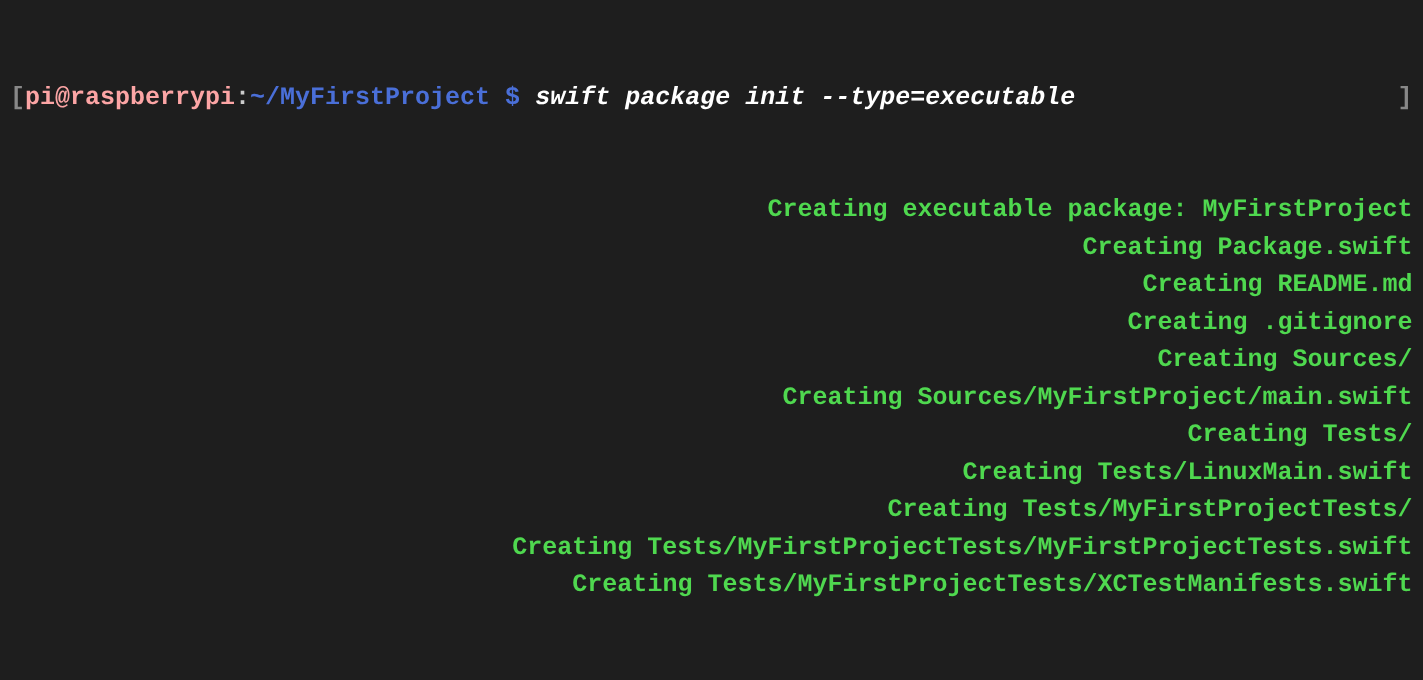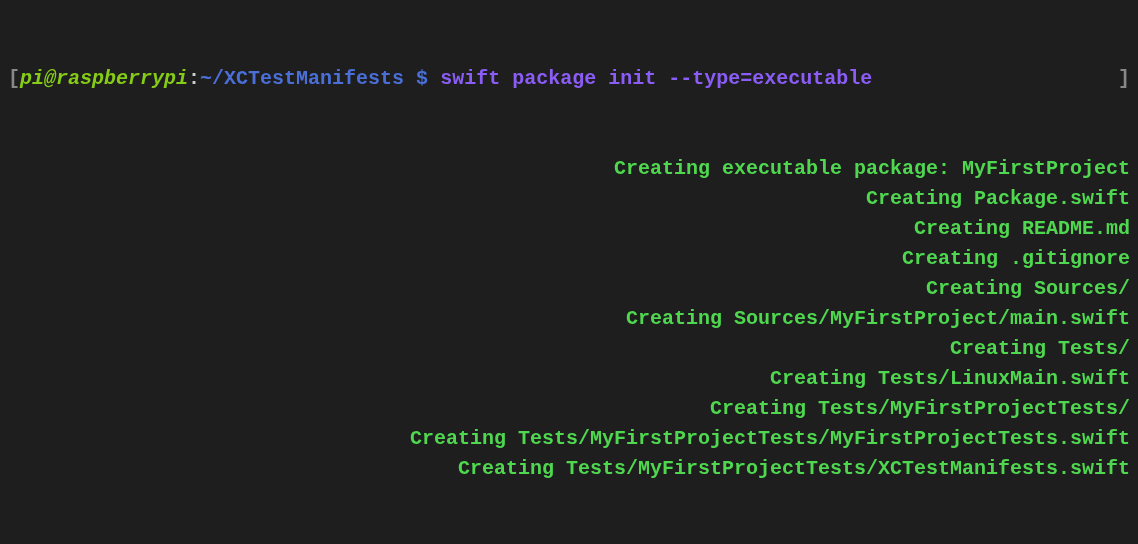--- a/index.html
+++ b/index.html
@@ -22,44 +22,44 @@
     .terminal {
       white-space: pre;
     }
     .line {
       display: block;
     }
     .bracket {
       color: #888888;
     }
     .user-host {
-      color: #84cc16;
-      font-style: italic;
+      color: #fca5a5;
     }
     .colon {
       color: #cccccc;
     }
     .path {
       color: #4a6fd8;
     }
     .dollar {
       color: #4a6fd8;
     }
     .command {
-      color: #8b5cf6;
+      color: #ffffff;
+      font-style: italic;
     }
     .output {
       color: #4fd84f;
       text-align: right;
     }
     .right-bracket {
       color: #888888;
       float: right;
     }
   </style>
 </head>
 <body>
 
 <div class="terminal">
-  <div class="line"><span class="bracket">[</span><span class="user-host">pi@raspberrypi</span><span class="colon">:</span><span class="path">~/XCTestManifests</span><span class="dollar"> $ </span><span class="command">swift package init --type=executable</span><span class="right-bracket">]</span></div>
+  <div class="line"><span class="bracket">[</span><span class="user-host">pi@raspberrypi</span><span class="colon">:</span><span class="path">~/MyFirstProject</span><span class="dollar"> $ </span><span class="command">swift package init --type=executable</span><span class="right-bracket">]</span></div>
   <div id="output-container"><div class="line output">Creating executable package: MyFirstProject</div><div class="line output">Creating Package.swift</div><div class="line output">Creating README.md</div><div class="line output">Creating .gitignore</div><div class="line output">Creating Sources/</div><div class="line output">Creating Sources/MyFirstProject/main.swift</div><div class="line output">Creating Tests/</div><div class="line output">Creating Tests/LinuxMain.swift</div><div class="line output">Creating Tests/MyFirstProjectTests/</div><div class="line output">Creating Tests/MyFirstProjectTests/MyFirstProjectTests.swift</div><div class="line output">Creating Tests/MyFirstProjectTests/XCTestManifests.swift</div></div>
   
 </div>
 
 </body></html>

